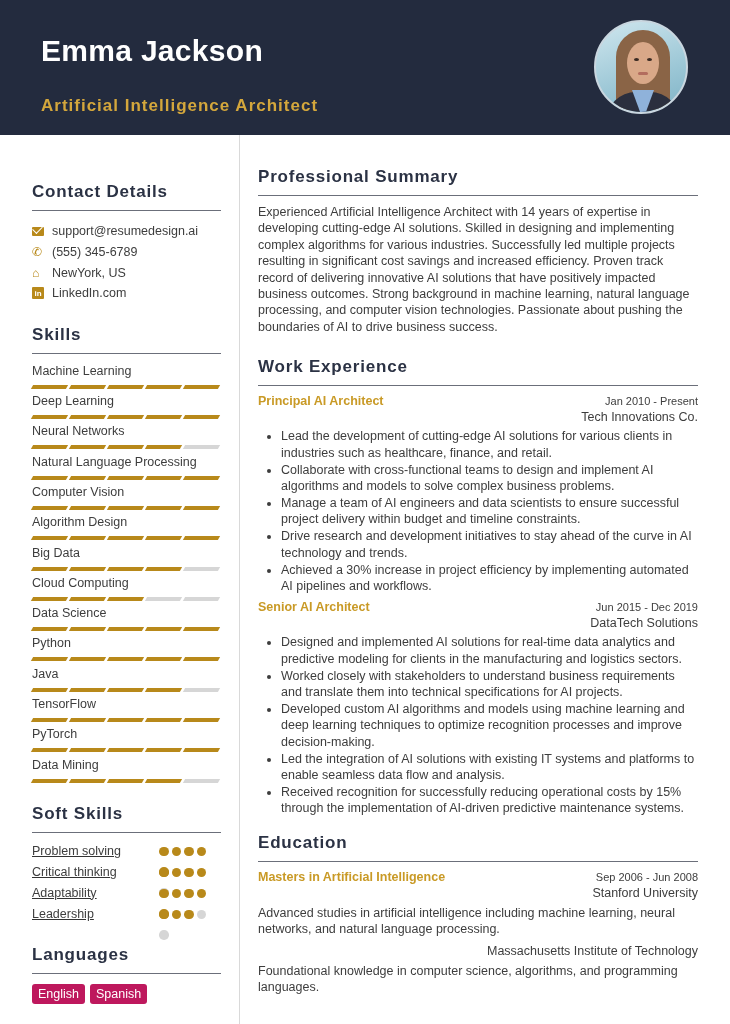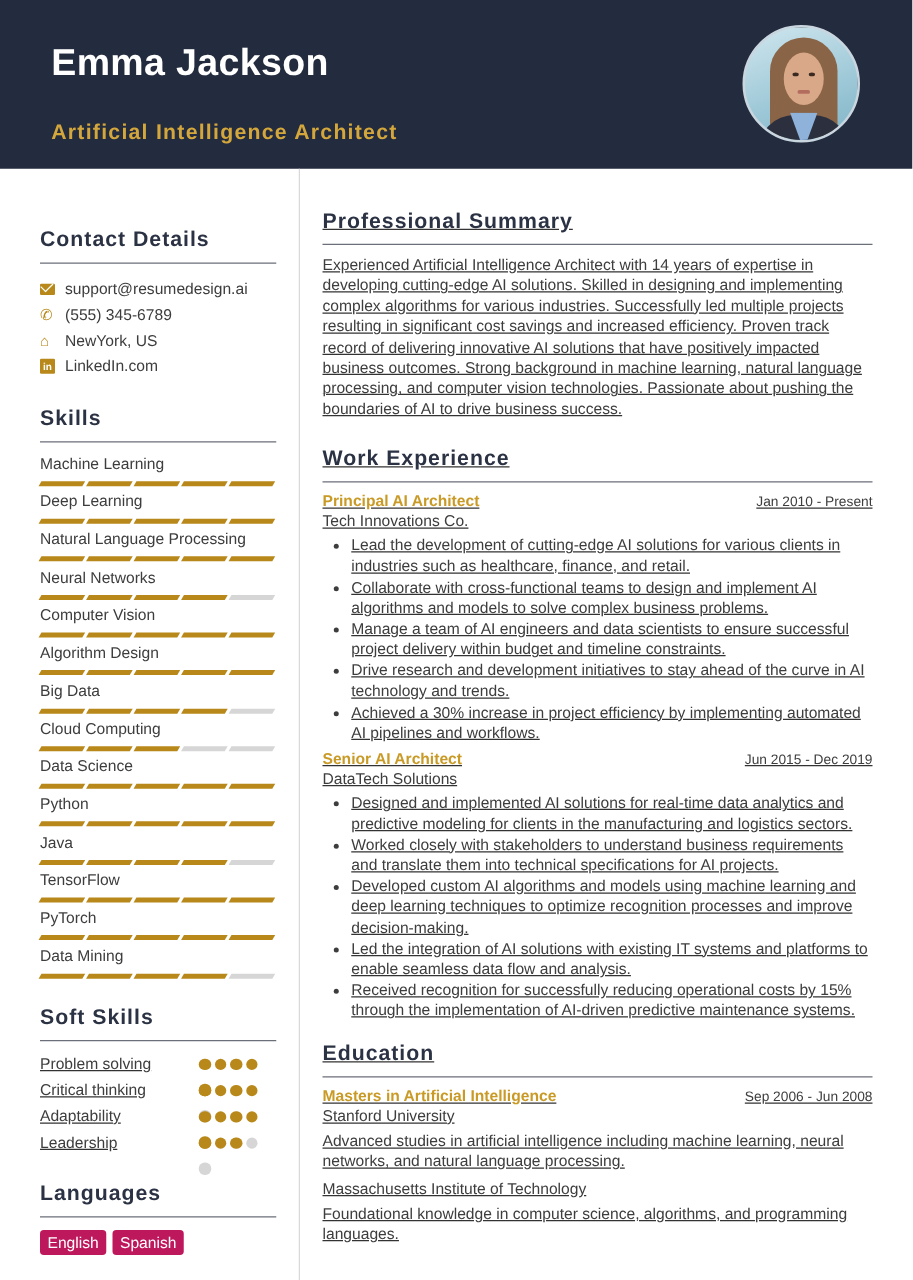--- a/index.html
+++ b/index.html
@@ -71,33 +71,33 @@
     .soft-name { width: 127px; font-size: 12.5px; color: #3d3d3d; line-height: 16px; }
     .dots { width: 50px; display: flex; flex-wrap: wrap; gap: 0 3px; padding-top: 4px; }
     .dot { width: 9.5px; height: 9.5px; border-radius: 50%; background: #b8891a; margin-bottom: 11px; }
     .dot.off { background: #d6d6d6; }
 
     .languages { margin-top: 18px; }
     .lang-wrap { display: flex; gap: 5px; }
     .lang { background: #be185d; color: #fff; font-size: 12.5px; padding: 3px 6px; border-radius: 3px; }
 
     
-    .main { position: absolute; left: 258px; top: 135px; width: 440px; text-decoration: underline; }
+    .main { position: absolute; left: 258px; top: 135px; width: 440px; }
     .main-title {
       font-size: 17px; font-weight: bold; color: #2b3244; letter-spacing: 0.8px;
       padding-bottom: 8px; border-bottom: 1.5px solid #6b6f7a; margin-bottom: 8px;
     }
     .summary-sec { margin-top: 32px; }
     .para { font-size: 12.5px; line-height: 16.4px; color: #3d3d3d; }
     .work-sec { margin-top: 22px; }
     .job { margin-bottom: 6px; }
     .job-head { display: flex; justify-content: space-between; align-items: baseline; }
     .job-title { font-size: 12.5px; font-weight: bold; color: #c99a26; }
     .job-date { font-size: 11px; color: #3d3d3d; }
-    .job-org { font-size: 12.5px; color: #3d3d3d; margin-top: 2px; }
+    .job-org { font-size: 12.5px; color: #3d3d3d; margin-top: 2px; text-align: right; }
     ul.bul { margin-top: 4px; padding-left: 23px; }
     ul.bul li { font-size: 12.5px; line-height: 16.4px; color: #3d3d3d; margin-bottom: 0.5px; }
     .edu-sec { margin-top: 16px; }
     .edu { margin-bottom: 6px; }
     .edu-desc { margin-top: 5px; }
   </style>
 </head>
 <body>
 
 <div class="header">
@@ -158,37 +158,37 @@
           <div class="skill-name">Deep Learning</div>
           <div class="bars">
             <span class="bar"></span>
             <span class="bar"></span>
             <span class="bar"></span>
             <span class="bar"></span>
             <span class="bar"></span>
           </div>
         </div>
         <div class="skill">
+          <div class="skill-name">Neural Networks</div>
+          <div class="bars">
+            <span class="bar"></span>
+            <span class="bar"></span>
+            <span class="bar"></span>
+            <span class="bar"></span>
+            <span class="bar off"></span>
+          </div>
+        </div>
+        <div class="skill">
           <div class="skill-name">Natural Language Processing</div>
           <div class="bars">
             <span class="bar"></span>
             <span class="bar"></span>
             <span class="bar"></span>
             <span class="bar"></span>
             <span class="bar"></span>
-          </div>
-        </div>
-        <div class="skill">
-          <div class="skill-name">Neural Networks</div>
-          <div class="bars">
-            <span class="bar"></span>
-            <span class="bar"></span>
-            <span class="bar"></span>
-            <span class="bar"></span>
-            <span class="bar off"></span>
           </div>
         </div>
         <div class="skill">
           <div class="skill-name">Computer Vision</div>
           <div class="bars">
             <span class="bar"></span>
             <span class="bar"></span>
             <span class="bar"></span>
             <span class="bar"></span>
             <span class="bar"></span>

